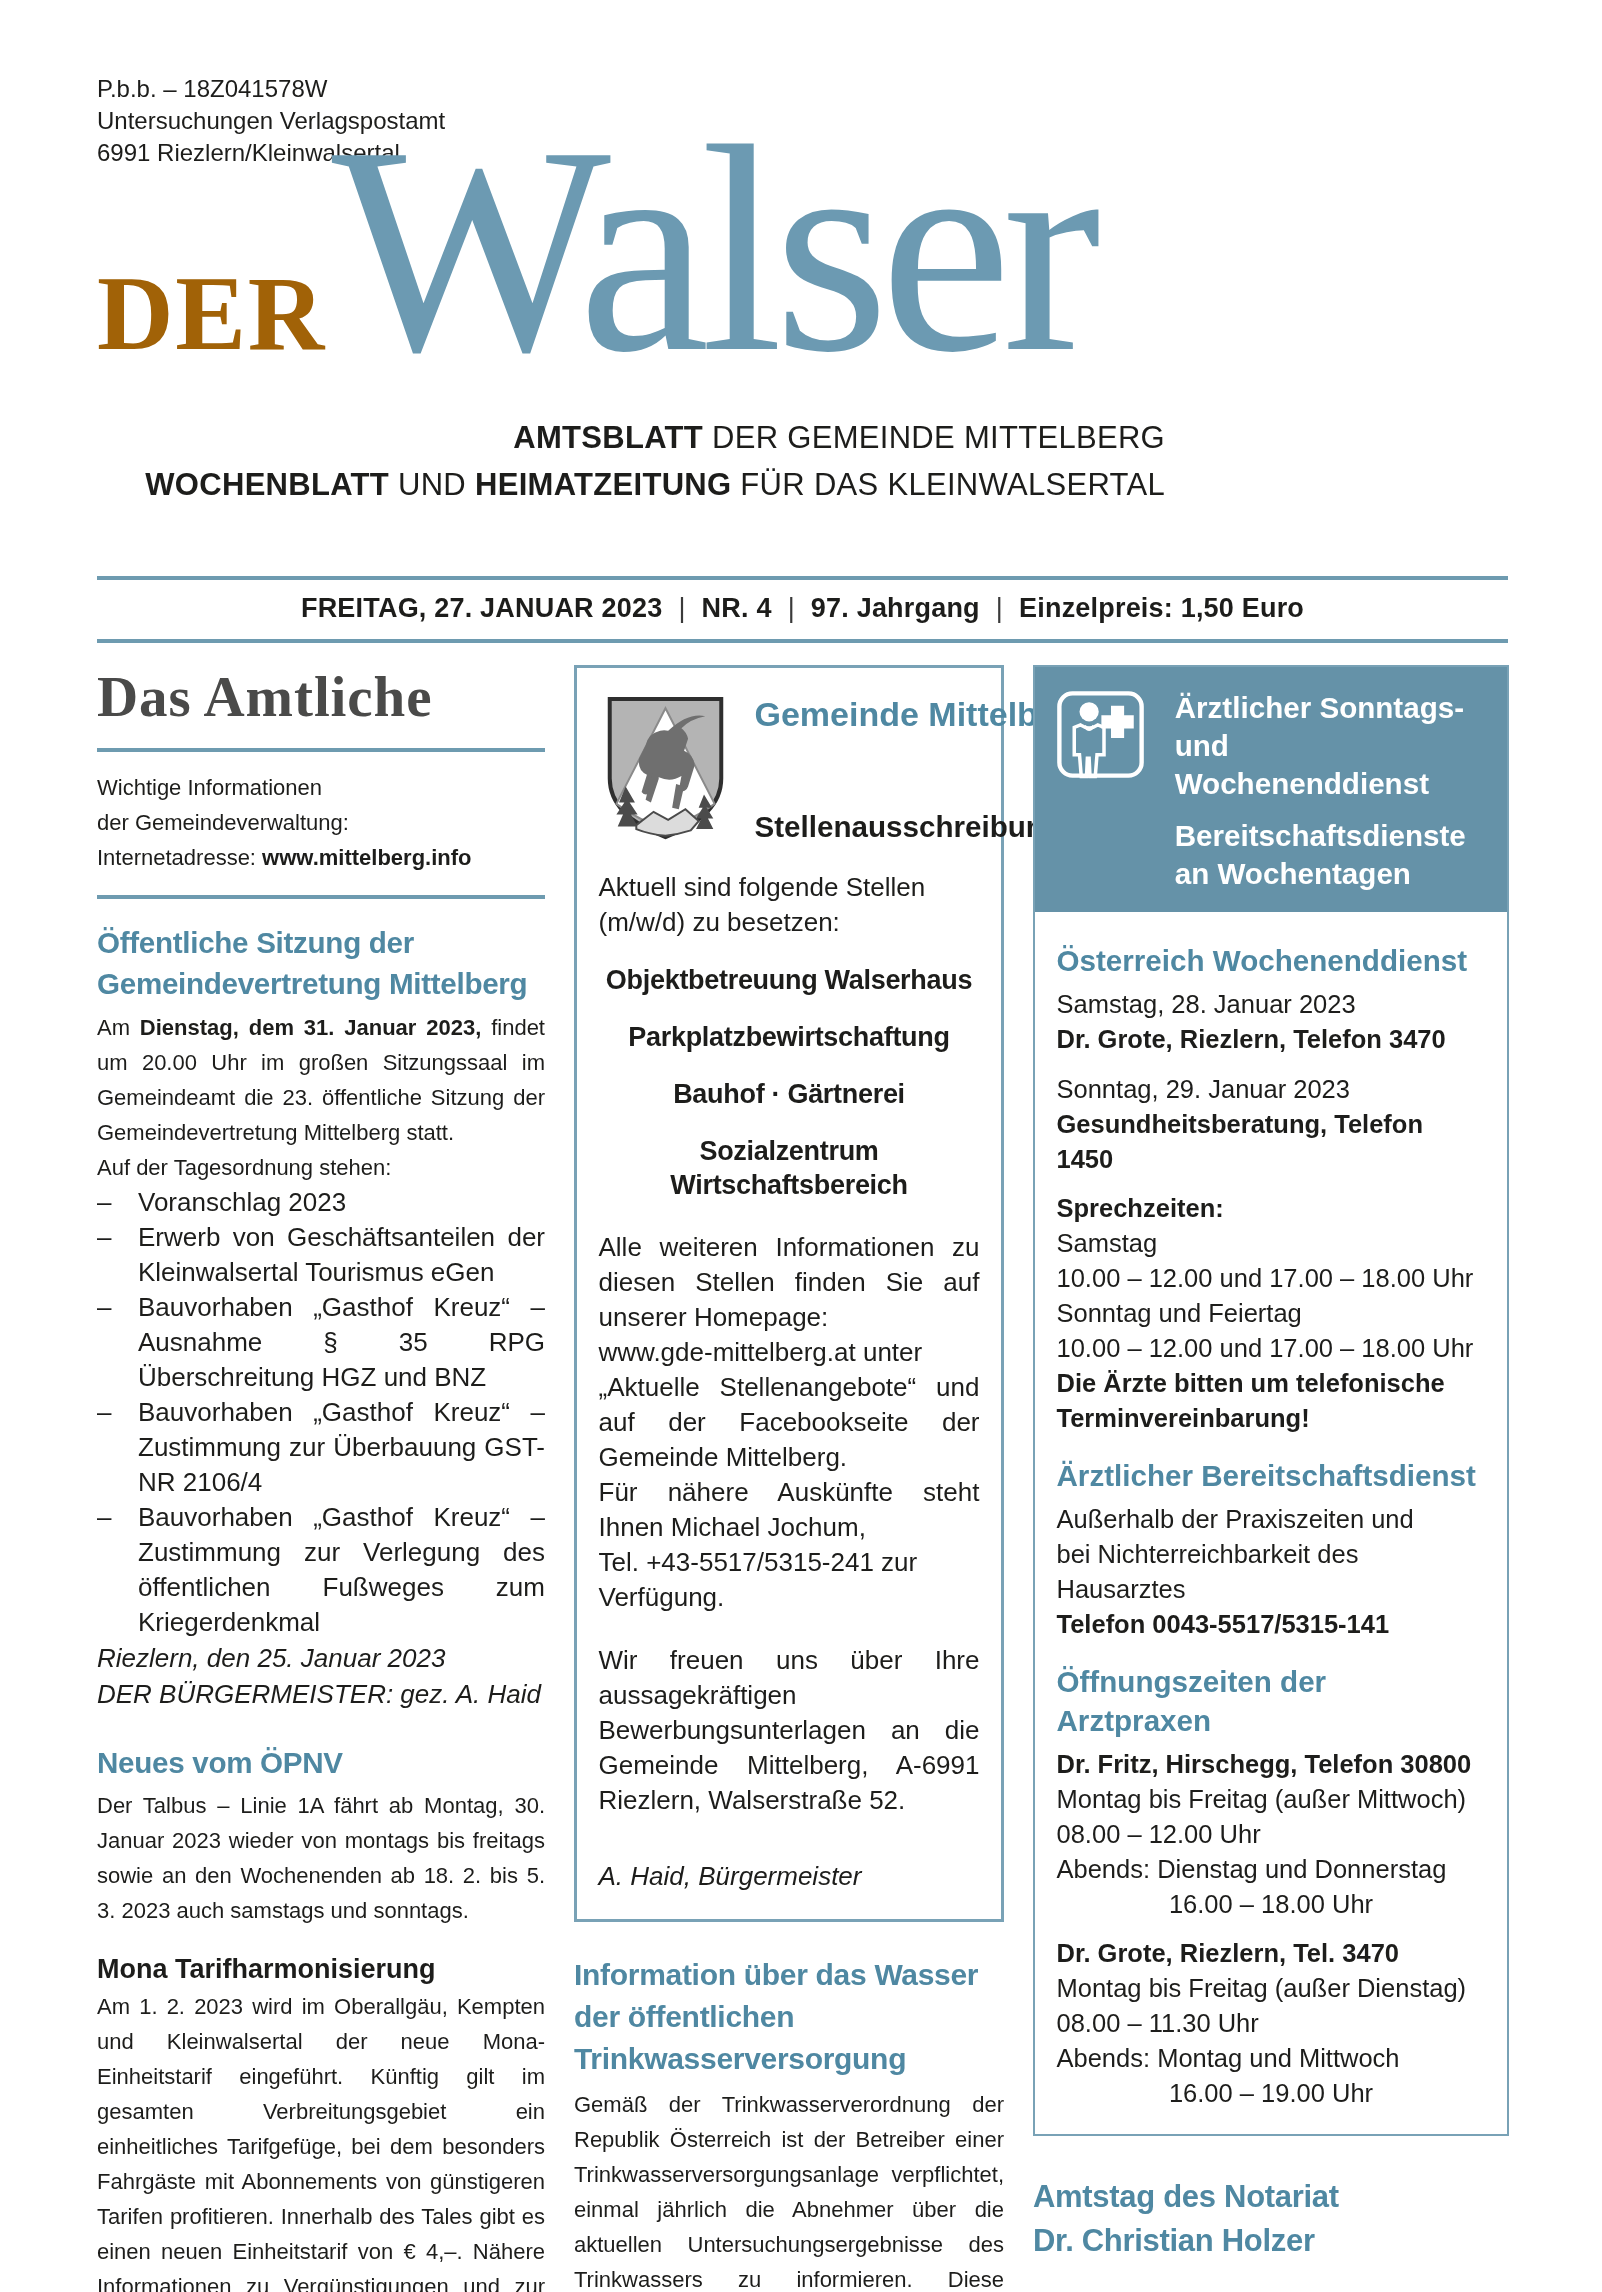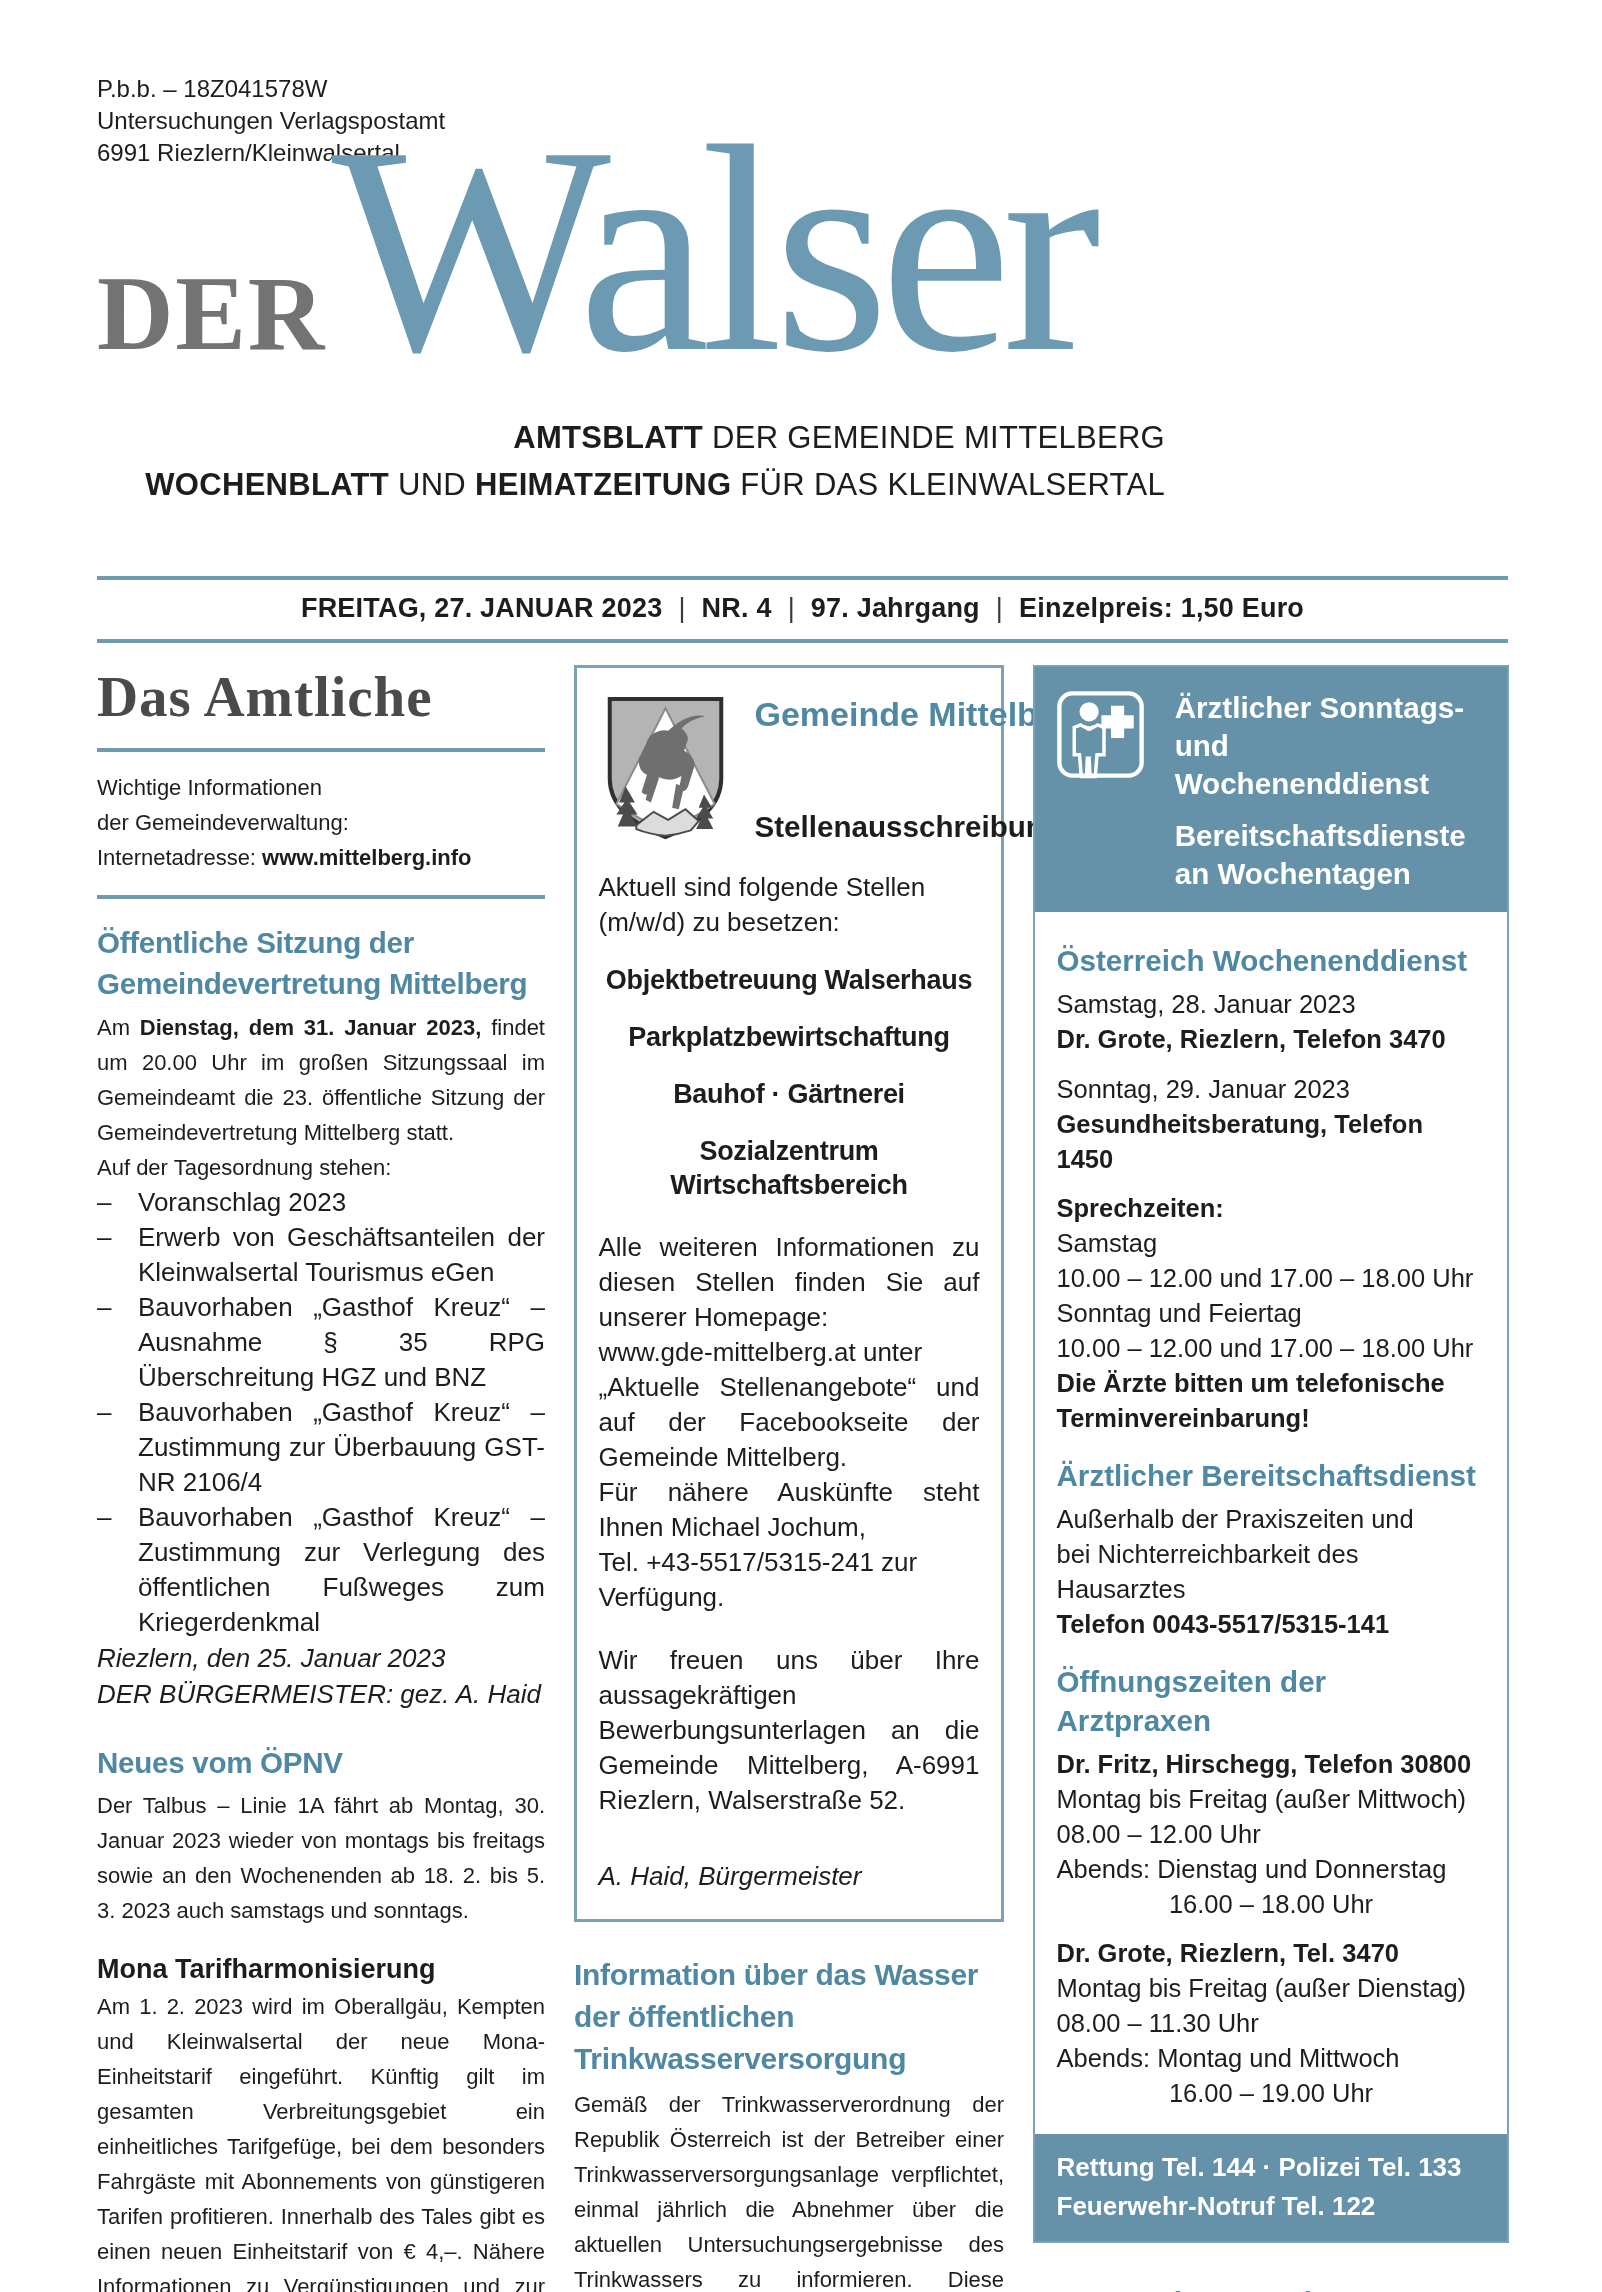--- a/index.html
+++ b/index.html
@@ -12,21 +12,21 @@
     --accent:#6592a8;   
     --hblue:#4f88a2;    
     --rule:#6e9bb0;     
     --mast:#6c9ab2;     
     --border:#79a2b6;   
     --ink:#1d1d1b;
     --gray-title:#4a4a49;
   }
   .postal{position:absolute;left:97px;top:73px;font-size:24px;line-height:32px;}
   .masthead{position:absolute;left:97px;top:106px;width:1057px;display:flex;align-items:baseline;}
-  .masthead .der{font-family:"Liberation Serif",serif;font-weight:700;font-size:106px;color:#737373;letter-spacing:1.8px;line-height:1;}
+  .masthead .der{font-family:"Liberation Serif",serif;font-weight:700;font-size:106px;color:#a16207;letter-spacing:1.8px;line-height:1;}
   .masthead .walser{font-family:"Liberation Serif",serif;font-weight:400;font-size:296px;line-height:0.97;color:var(--mast);letter-spacing:-9px;margin-left:5.4px;}
   .subtitle{position:absolute;left:108px;top:414px;width:1057px;text-align:right;font-size:31px;line-height:47px;letter-spacing:0.3px;}
   .subtitle .b{font-weight:700;}
   .datebar{
     position:absolute;left:97px;top:576px;width:1411px;
     border-top:4.5px solid var(--rule);border-bottom:4.5px solid var(--rule);
     text-align:center;font-size:27px;font-weight:700;padding:13.4px 0 15px 0;letter-spacing:0.2px;
   }
   .datebar .sep{font-weight:400;padding:0 16px;color:#3a3a3a;}
   .columns{
@@ -222,24 +222,20 @@
           <div class="medline">Montag bis Freitag (außer Mittwoch)</div>
           <div class="medline">08.00 – 12.00 Uhr</div>
           <div class="medline">Abends: Dienstag und Donnerstag</div>
           <div class="medline center">16.00 – 18.00 Uhr</div>
           <div class="medline b medgap">Dr. Grote, Riezlern, Tel. 3470</div>
           <div class="medline">Montag bis Freitag (außer Dienstag)</div>
           <div class="medline">08.00 – 11.30 Uhr</div>
           <div class="medline">Abends: Montag und Mittwoch</div>
           <div class="medline center">16.00 – 19.00 Uhr</div>
         </div>
-        <div class="emergency">
-          <div>Rettung Tel. 144 · Polizei Tel. 133</div>
-          <div>Feuerwehr-Notruf Tel. 122</div>
-        </div>
       </div>
 
       <div class="notariat-h">
         <div>Amtstag des Notariat</div>
         <div>Dr. Christian Holzer</div>
       </div>
 
     </div>
 
   </div>

